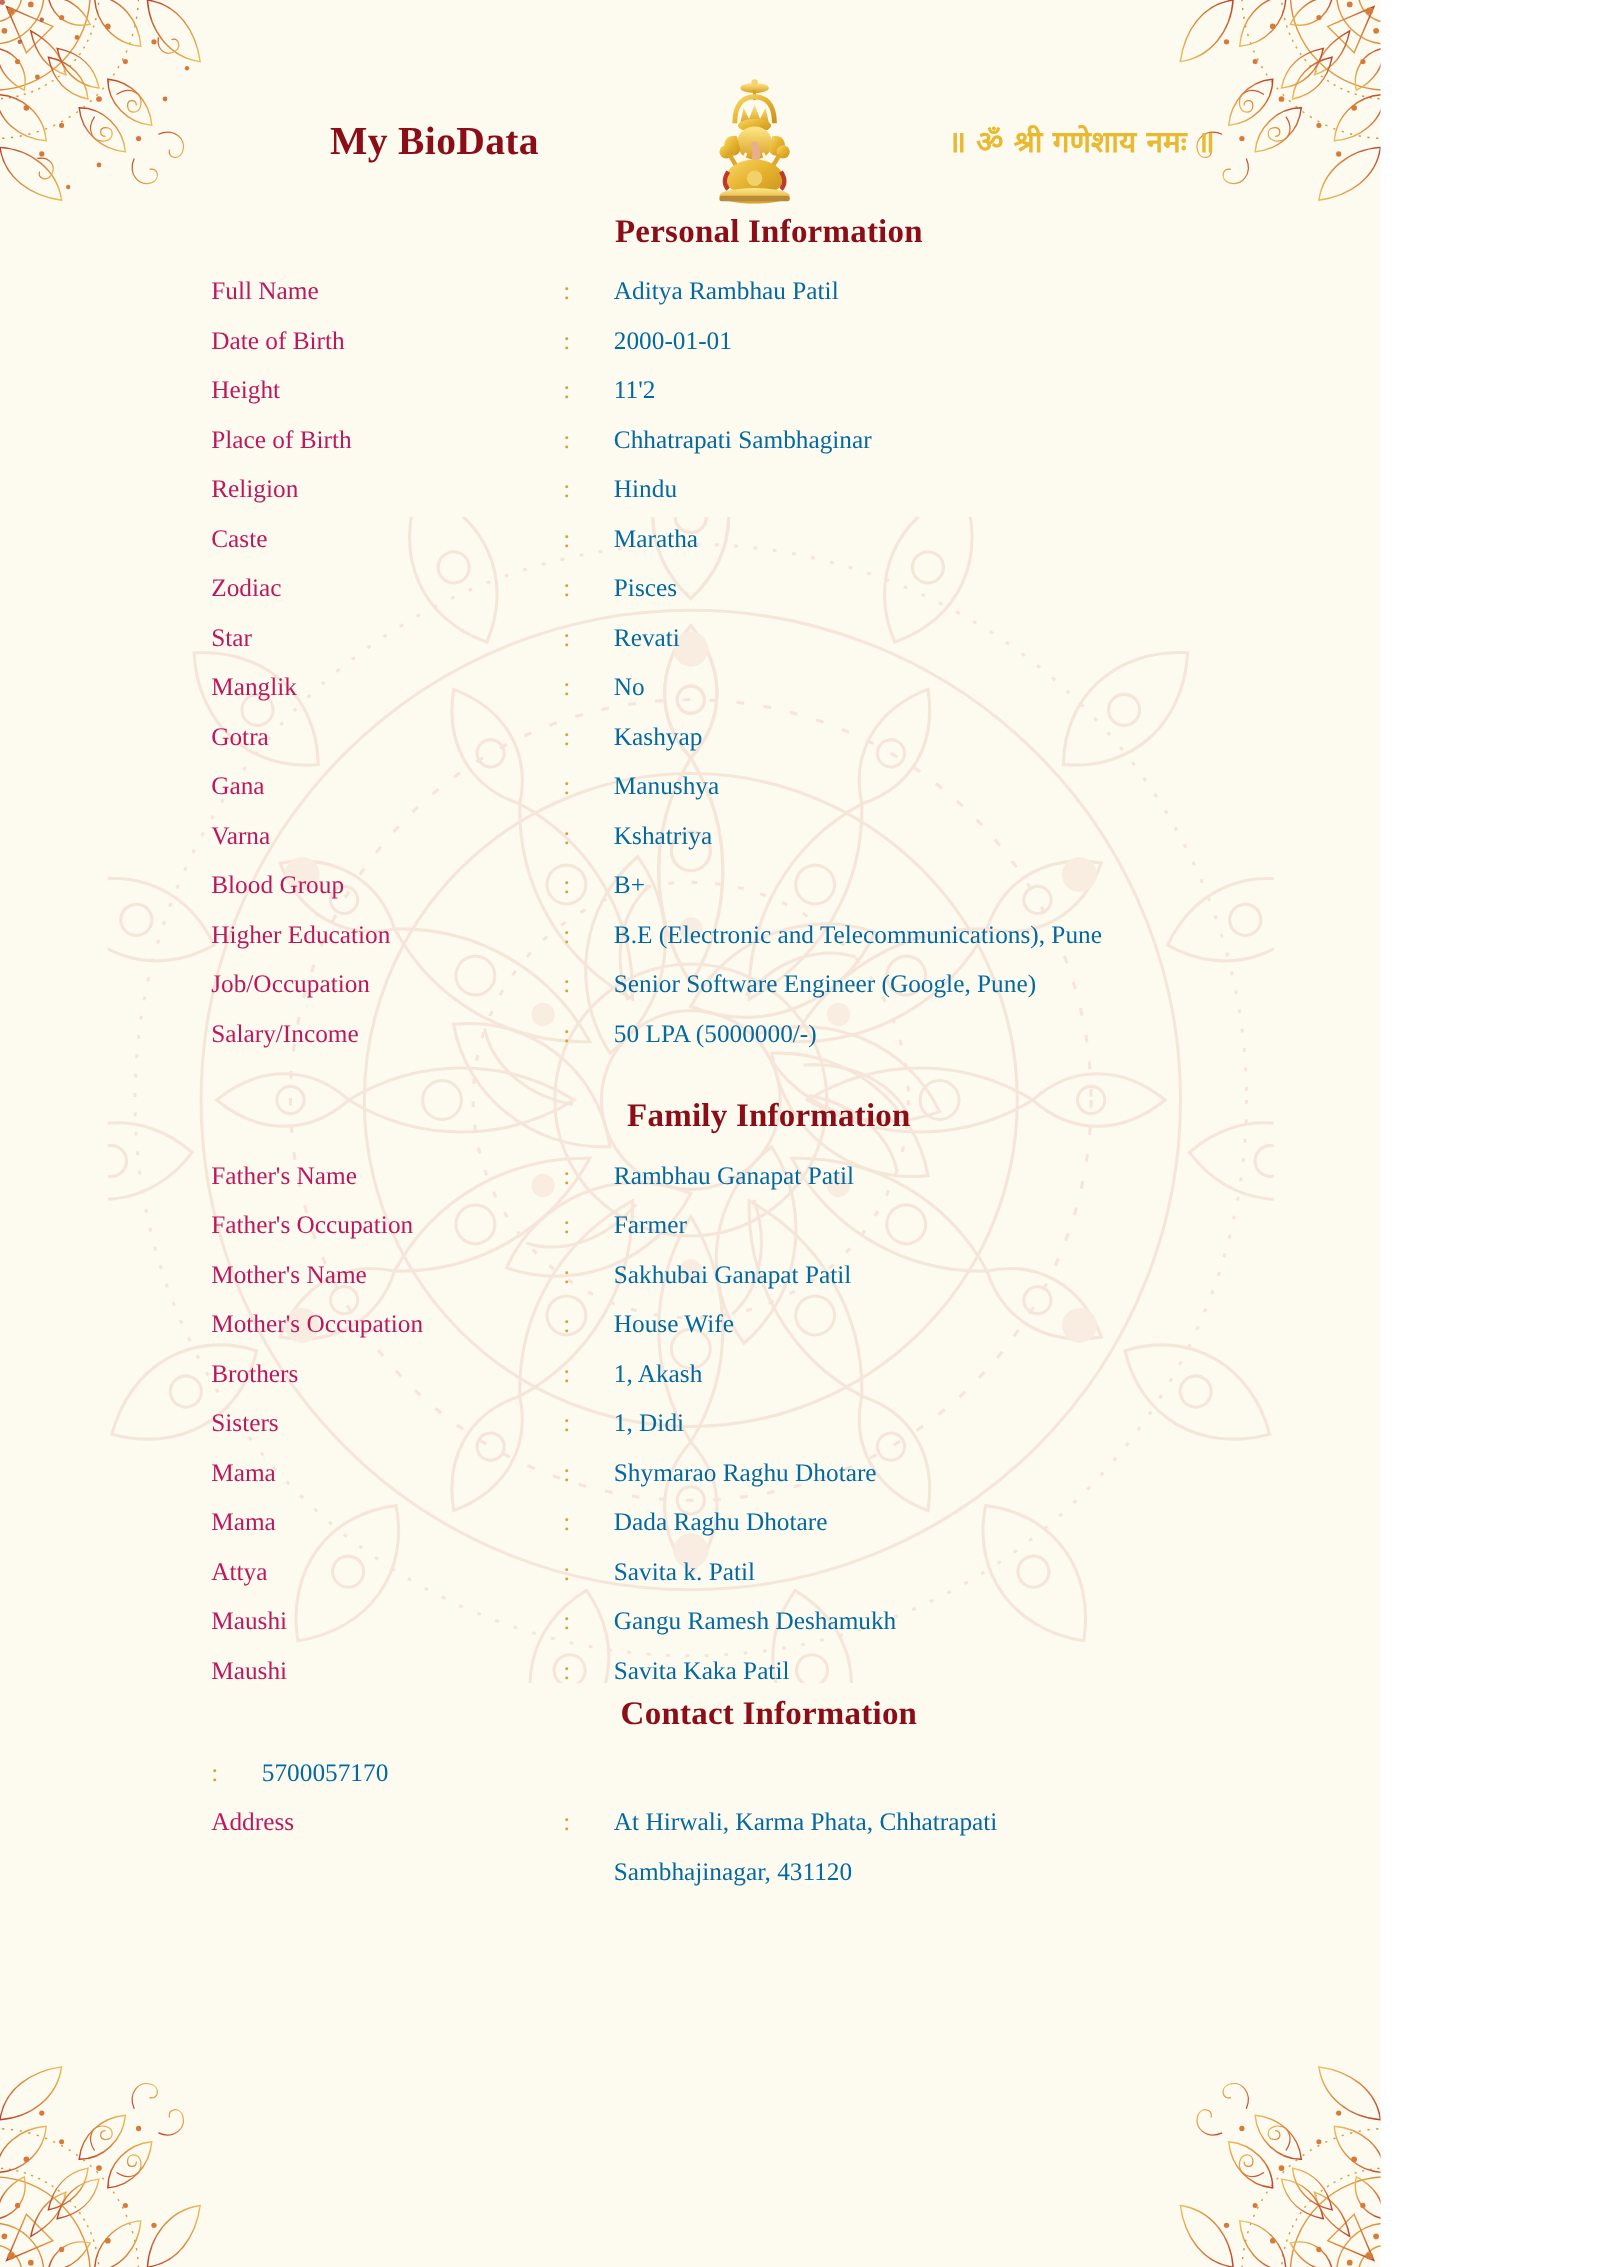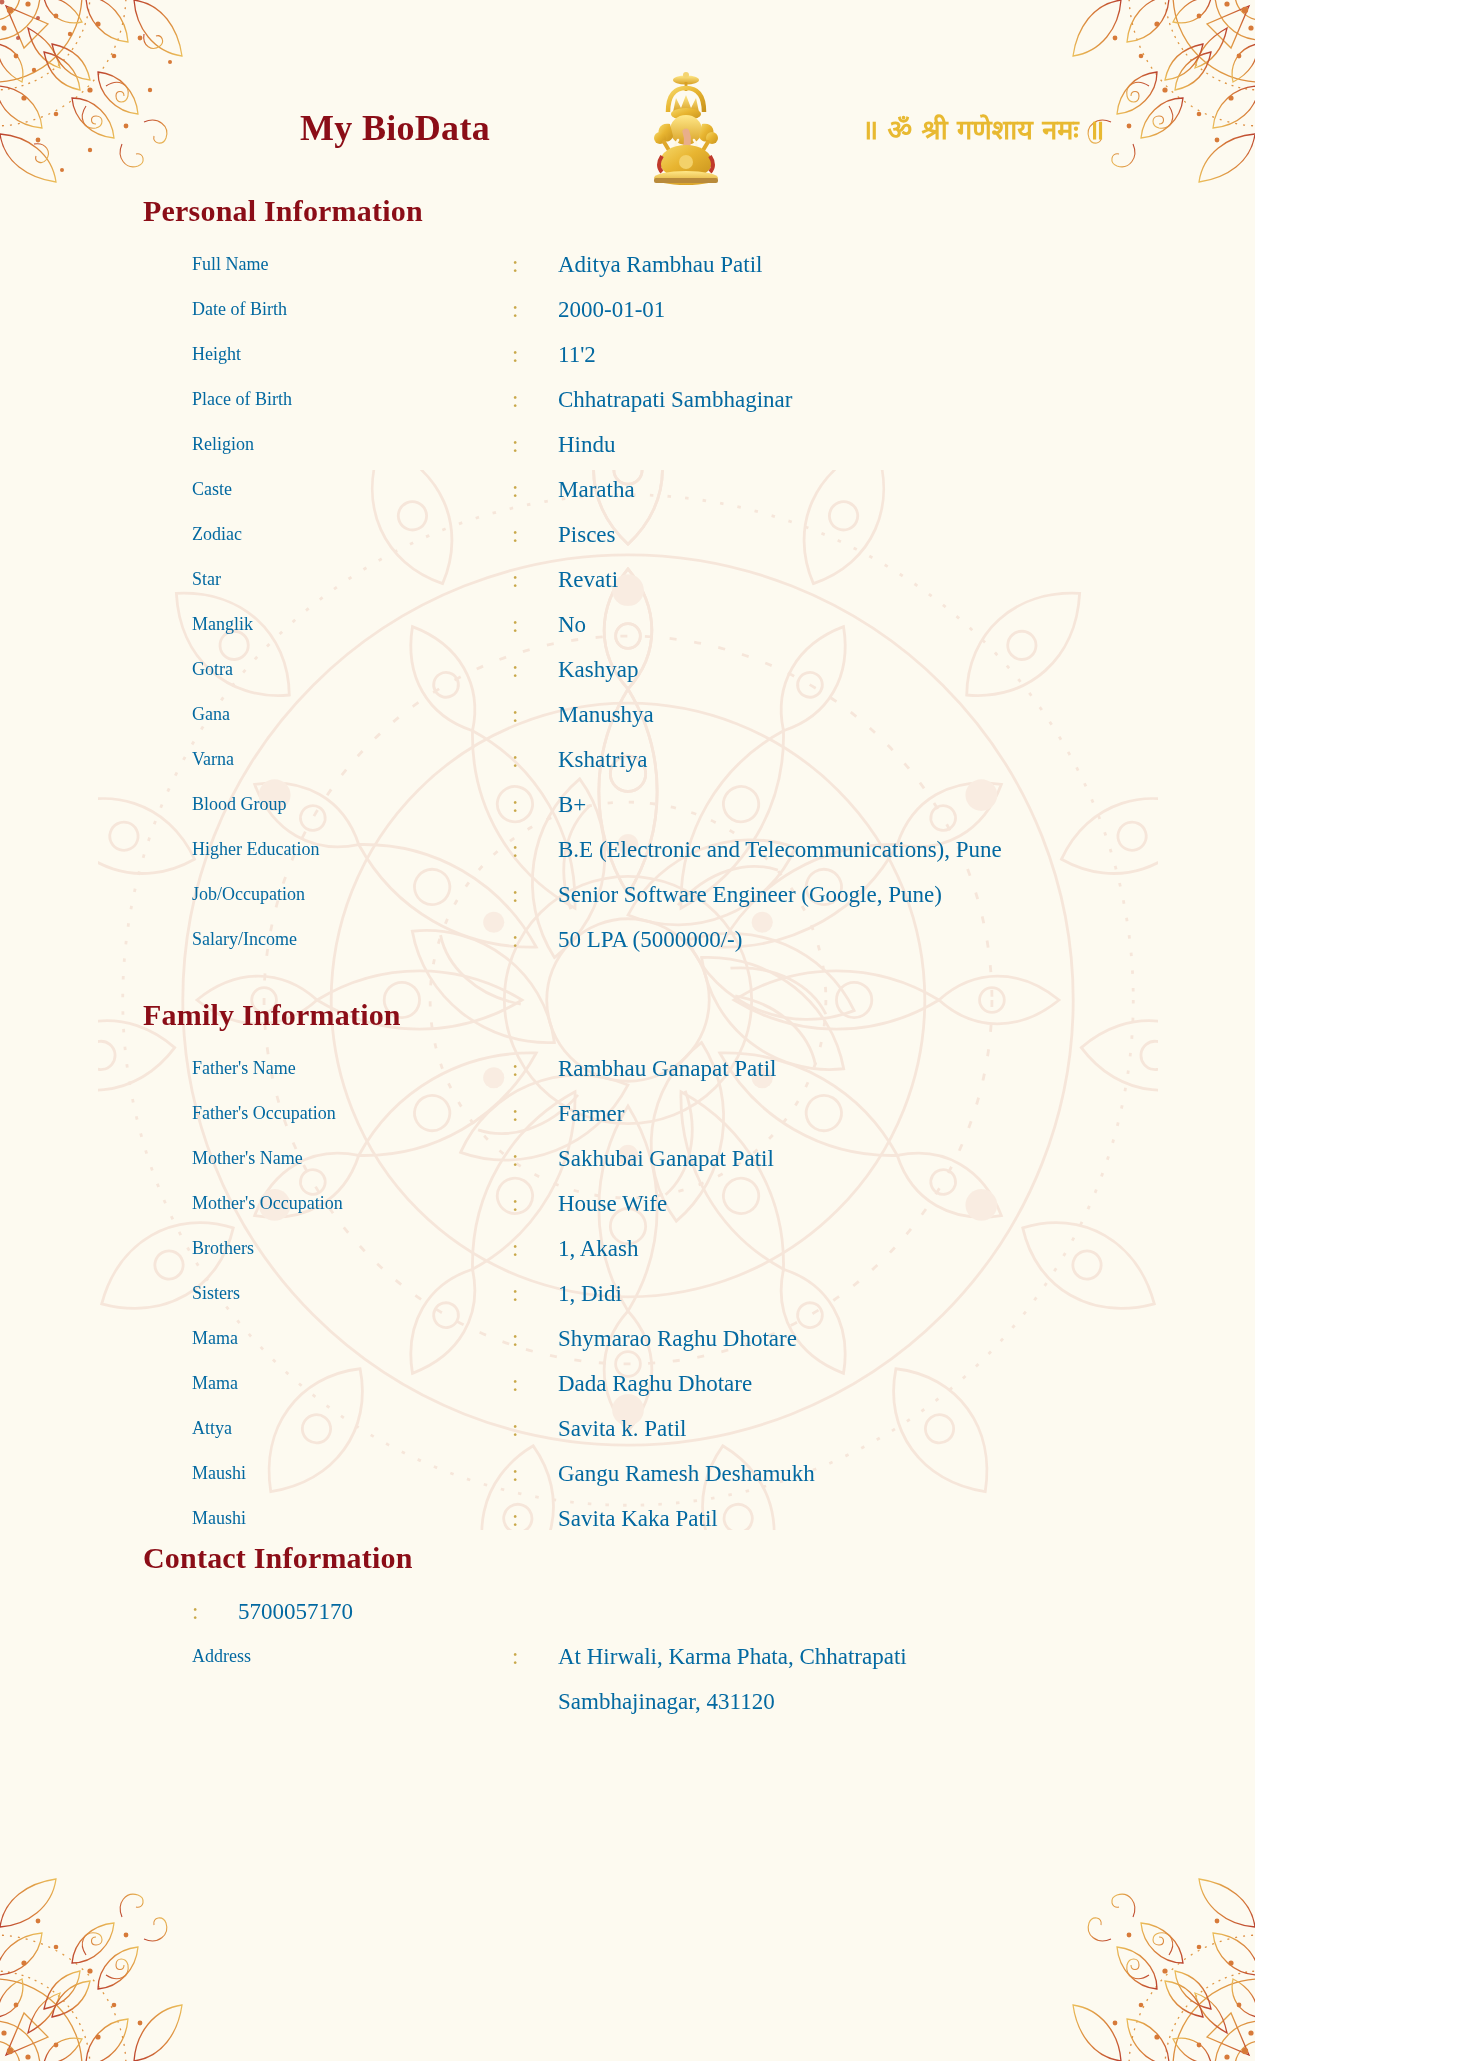--- a/index.html
+++ b/index.html
@@ -94,36 +94,37 @@
   }
 
   .section { margin-top: 0; }
 
   .section-title {
     color: #8b0d17;
     font-size: 30px;
     font-weight: bold;
     padding-left: 143px;
     letter-spacing: .2px;
+    text-align: center;
   }
 
   .rows { margin-top: 14px; }
 
   .row {
     display: flex;
     align-items: flex-start;
     padding-left: 192px;
     line-height: 45px;
   }
 
   .row .label {
     width: 320px;
     flex: 0 0 320px;
-    color: #0369a1;
-    font-size: 18px;
+    color: #be185d;
+    font-size: 23px;
   }
   .row .sep {
     width: 46px;
     flex: 0 0 46px;
     color: #c9a84a;
     font-size: 23px;
   }
   .row .value {
     color: #0369a1;
     font-size: 23px;

